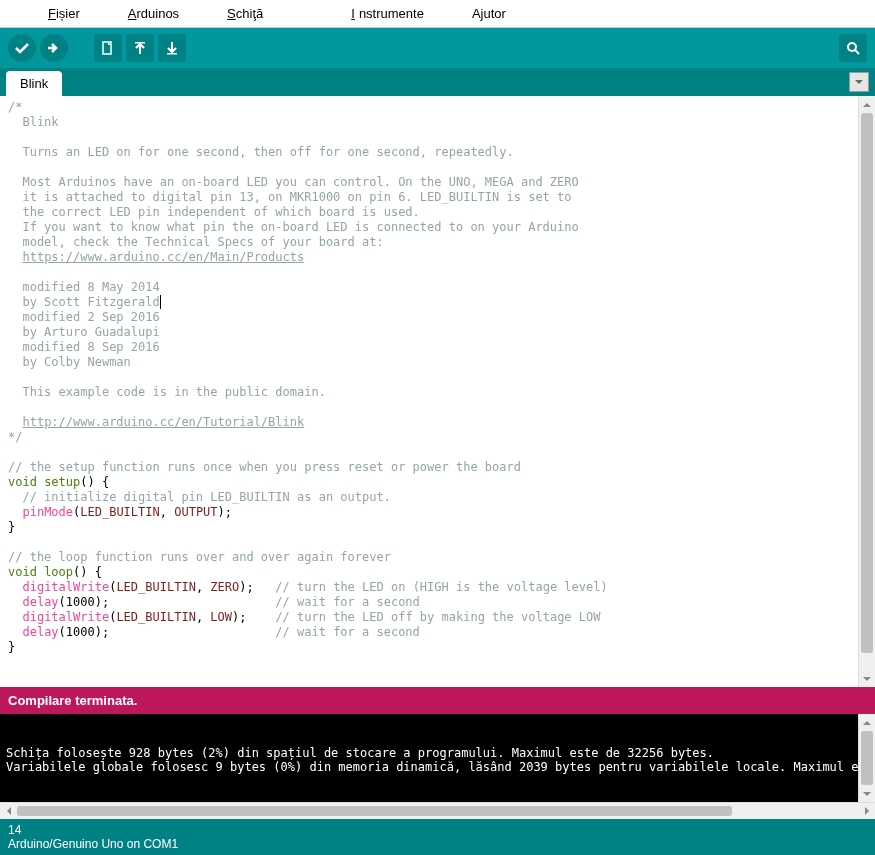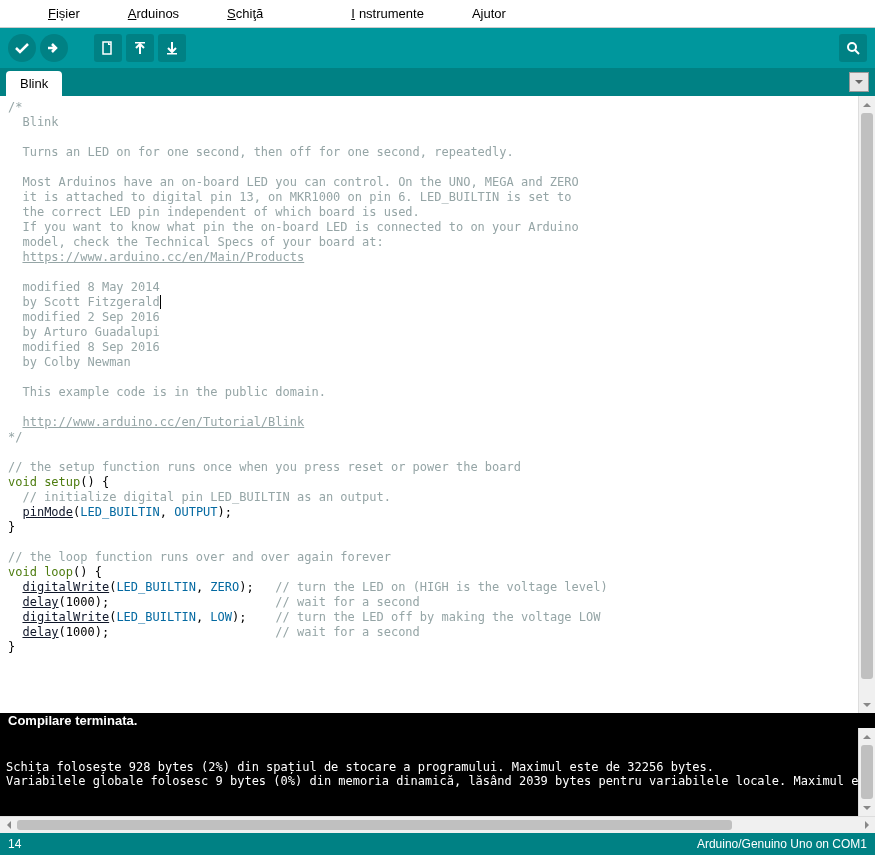--- a/index.html
+++ b/index.html
@@ -90,27 +90,27 @@
     background: #f0f0f0;
     border-left: 1px solid #ddd;
     display: flex; flex-direction: column; align-items: center;
   }
   .sb-arrow { height: 17px; width: 100%; display:flex; align-items:center; justify-content:center; cursor:pointer;}
   .sb-track { flex:1; width:100%; position:relative;}
   .sb-thumb { position:absolute; left:2px; right:2px; background:#c0c0c0; border-radius:3px;}
   .c-comment { color: #95a5a6; }
   .c-link { color: #95a5a6; text-decoration: underline; margin-top: 9px; }
   .c-keyword { color: #4d7c0f; }
-  .c-func { color: #0f172a; text-decoration: underline; }
-  .c-const { color: #0369a1; text-align: right; }
+  .c-func { color: #ec4899; }
+  .c-const { color: #7f1d1d; text-align: right; }
   .c-plain { color: #000; }
   .status-compile {
-    background: #000000;
+    background: #be185d;
     color: #fff;
-    padding: 0 8px;
+    padding: 6px 8px;
     font-size: 13px;
     font-weight: bold;
   }
   .console {
     background: #000;
     color: #fff;
     font-family: Menlo, Consolas, monospace;
     font-size: 12px;
     height: 105px;
     position: relative;
@@ -123,20 +123,21 @@
     display:flex; align-items:center;
   }
   .sb-h-track { flex:1; height:100%; position:relative;}
   .sb-h-thumb { position:absolute; top:3px; bottom:3px; background:#c0c0c0; border-radius:3px;}
   .status-bottom {
     background: #008184;
     color: #fff;
     display: flex;
     padding: 4px 8px;
     font-size: 12px;
+    flex-direction: column;
   }
   .status-bottom .spacer { flex:1; }
   .cursor-caret { border-right: 1px solid #000; animation: none;}
 </style>
 </head>
 <body>
 
 <div class="menubar">
   <span class="underline-first">Fișier</span>
   <span class="underline-first">Arduinos</span>

